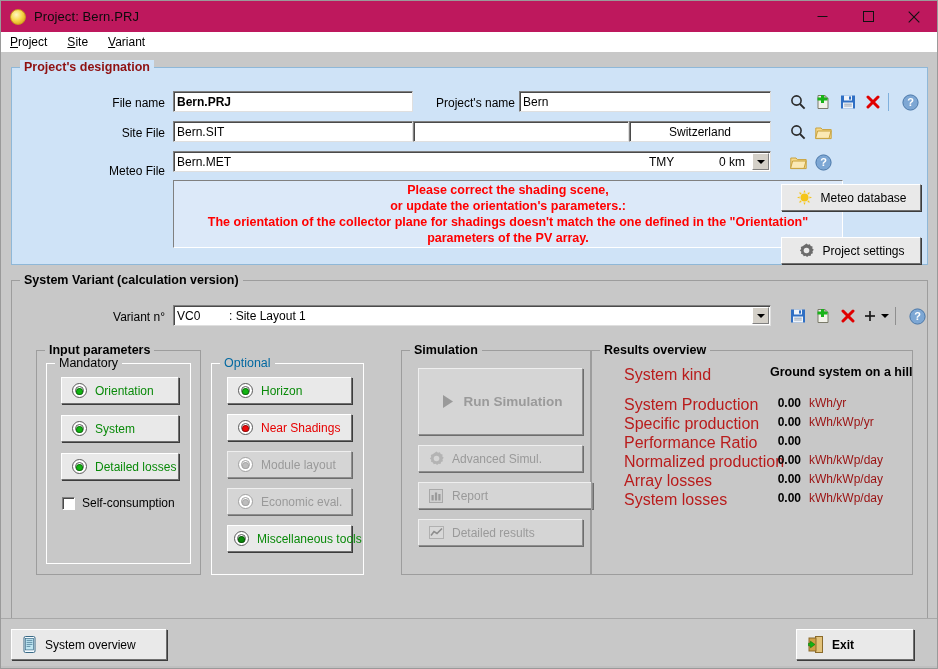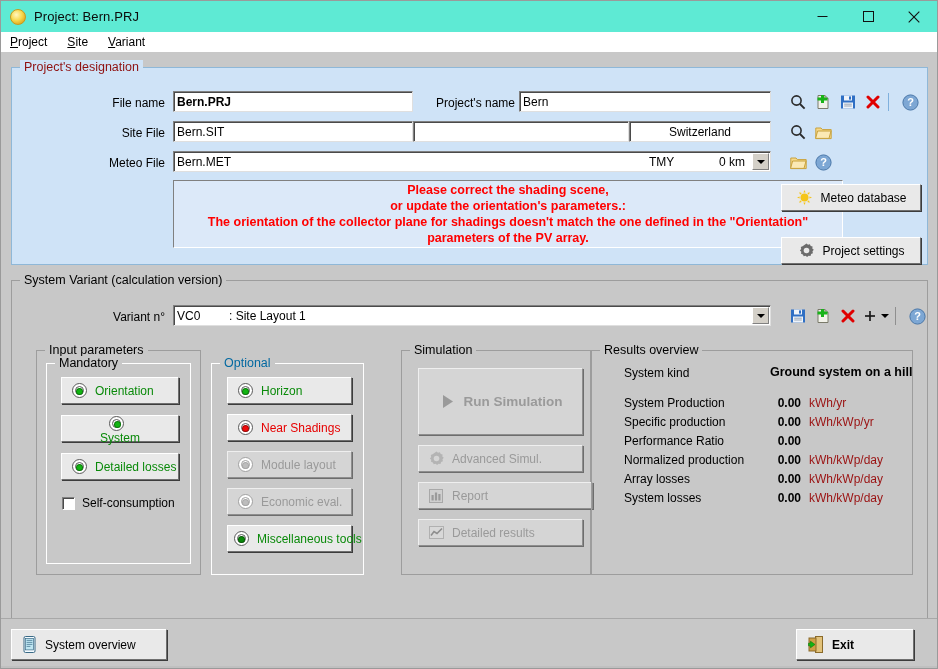--- a/index.html
+++ b/index.html
@@ -15,21 +15,21 @@
     position: relative;
     width: 938px; height: 669px;
     background: #c8c8c8;
     border: 1px solid #9a9a9a;
   }
 
   
   .titlebar {
     position: absolute; left: 0; top: 0;
     width: 936px; height: 31px;
-    background: #5eead4;
+    background: #be185d;
     display: flex; align-items: center;
   }
   .titlebar-icon {
     width: 16px; height: 16px; margin-left: 9px; margin-right: 8px;
     border-radius: 50%;
     background: radial-gradient(circle at 38% 34%, #fff7c2 0%, #f7d94e 45%, #e0a81e 80%, #b8851a 100%);
     border: 1px solid #c99a1c;
   }
   .titlebar-text {
     font-size: 13px; color: #0b0b0b; letter-spacing: .1px;
@@ -66,21 +66,21 @@
   
   .gbox { position: absolute; }
   .gbox > .gframe {
     position: absolute; left: 0; top: 7px; right: 0; bottom: 0;
     border: 1px solid #9d9d9d;
     border-top-color: #9d9d9d;
   }
   .gbox > .gtitle {
     position: absolute; left: 9px; top: 0; z-index: 3;
     padding: 0 4px;
-    font-size: 12.5px; font-weight: normal;
+    font-size: 12.5px; font-weight: bold;
     white-space: nowrap;
   }
 
   
   #proj-group { left: 10px; top: 8px; width: 917px; height: 205px; }
   #proj-group > .gframe { background: #cfe3f7; border-color: #8fb8d8; }
   #proj-group > .gtitle { color: #8f1111; background: #cfe3f7; }
 
   
   #variant-group { left: 10px; top: 221px; width: 917px; height: 348px; }
@@ -196,21 +196,21 @@
   
   .cbx {
     position: absolute; width: 13px; height: 13px;
     background: #fff;
     border: 1px solid;
     border-color: #808080 #ffffff #ffffff #808080;
     box-shadow: inset 1px 1px 0 #4a4a4a;
   }
 
   
-  .res-lbl { position: absolute; font-size: 12px; color: #000000; white-space: nowrap; }
+  .res-lbl { position: absolute; font-size: 16px; color: #b91c1c; white-space: nowrap; }
   .res-val { position: absolute; font-size: 12px; color: #000; font-weight: bold; text-align: right; white-space: nowrap; }
   .res-unit { position: absolute; font-size: 12px; color: #9a1111; white-space: nowrap; }
   .res-kind { position: absolute; font-size: 12.5px; color: #000; font-weight: bold; white-space: nowrap; }
 
   
   #bottombar {
     position: absolute; left: 0; top: 566px; width: 936px; height: 50px;
     background: #c8c8c8;
     border-top: 1px solid #a8a8a8;
   }
@@ -263,21 +263,21 @@
       <div class="field bold" style="left:162px; top:31px; width:240px; height:21px;">Bern.PRJ</div>
 
       <div class="lbl r" style="left:406px; top:36px; width:98px;">Project's name</div>
       <div class="field" style="left:508px; top:31px; width:252px; height:21px;">Bern</div>
 
       <div class="lbl r" style="left:80px; top:66px; width:74px;">Site File</div>
       <div class="field" style="left:162px; top:61px; width:240px; height:21px;">Bern.SIT</div>
       <div class="field" style="left:402px; top:61px; width:216px; height:21px;"></div>
       <div class="field center" style="left:618px; top:61px; width:142px; height:21px;">Switzerland</div>
 
-      <div class="lbl r" style="left:80px; top:96px; width:74px;">Meteo File</div>
+      <div class="lbl r" style="left:80px; top:104px; width:74px;">Meteo File</div>
       <div class="combo" style="left:162px; top:91px; width:598px; height:21px;">
         <span>Bern.MET</span>
         <span style="position:absolute; left:475px;">TMY</span>
         <span style="position:absolute; left:545px;">0 km</span>
         <span class="arrowbtn">
           <span class="caret-dn"></span>
         </span>
       </div>
 
       <div class="tbicon" style="left:776px; top:31px;">
@@ -440,21 +440,21 @@
         <div class="gbox sub" style="left:10px; top:13px; width:145px; height:208px;">
           <div class="gframe"></div>
           <div class="gtitle" style="color:#000; background:#c8c8c8; font-weight:normal;">Mandatory</div>
 
           <div class="btn green" style="left:15px; top:21px; width:118px; height:27px;">
             <span class="bico">
                 <span class="bullseye g"></span>
               </span>
             <span>Orientation</span>
           </div>
-          <div class="btn green" style="left:15px; top:59px; width:118px; height:27px;flex-direction:column;">
+          <div class="btn green" style="left:15px; top:59px; width:118px; height:27px;">
             <span class="bico">
                 <span class="bullseye g"></span>
               </span>
             <span>System</span>
           </div>
           <div class="btn green" style="left:15px; top:97px; width:118px; height:27px;">
             <span class="bico">
                 <span class="bullseye g"></span>
               </span>
             <span>Detailed losses</span>

